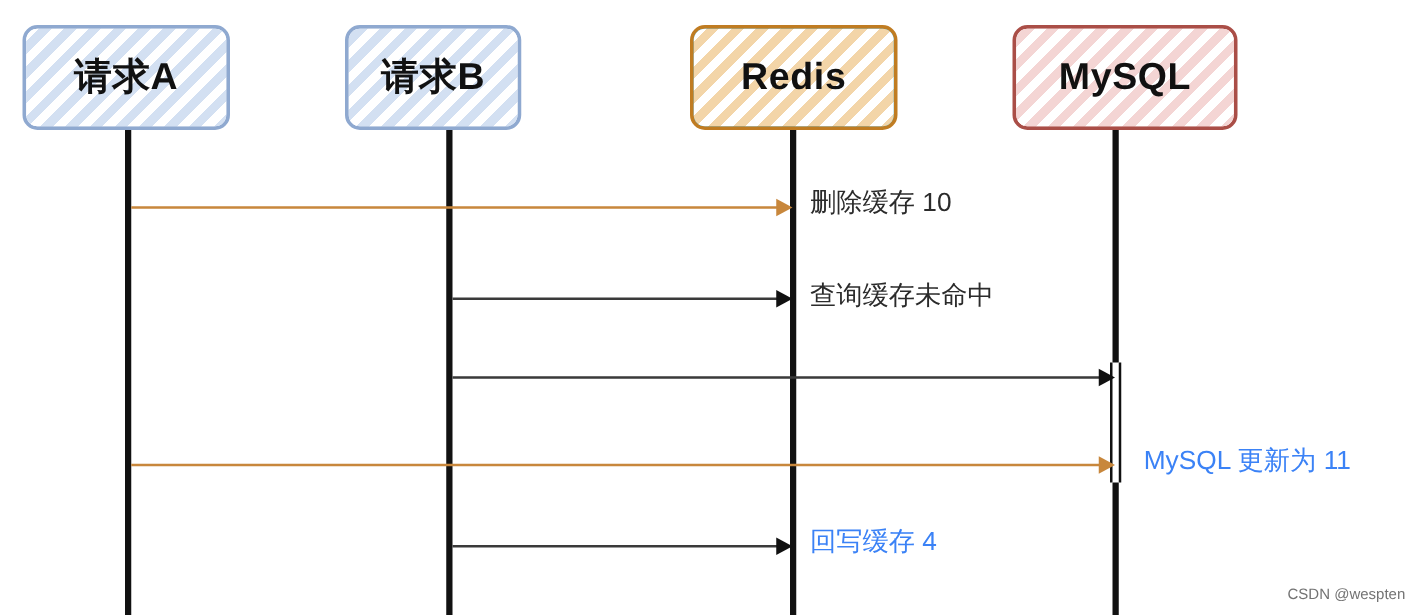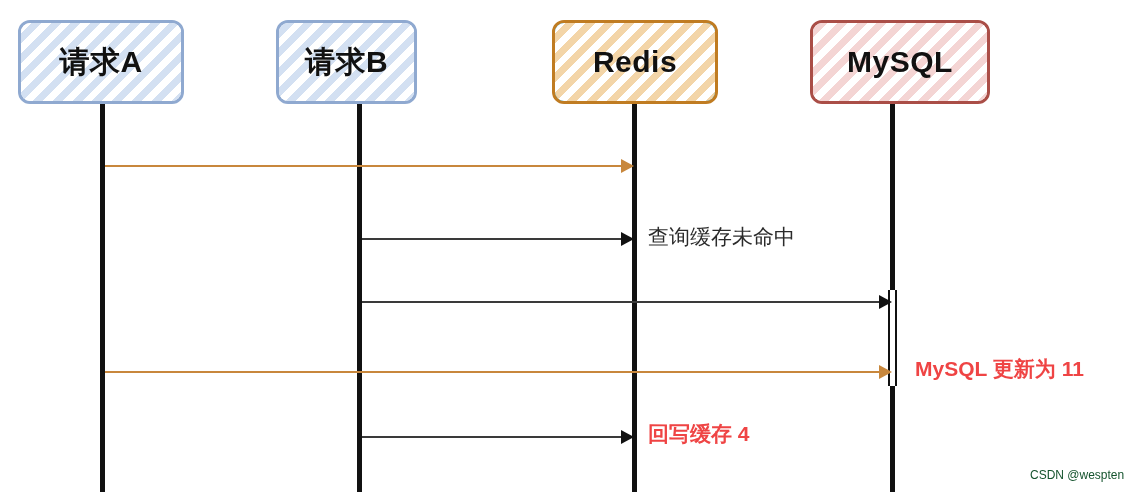--- a/index.html
+++ b/index.html
@@ -104,27 +104,27 @@
   .msg-head-orange { border-left: 13px solid #c8873c; }
 
   .msg-label {
     position: absolute;
     font-size: 21px;
     line-height: 1;
     white-space: nowrap;
     z-index: 6;
   }
   .lbl-dark { color: #2b2b2b; }
-  .lbl-orange { color: #ef4444; font-weight: 700; }
+  .lbl-orange { color: #3b82f6; font-weight: 400; }
 
   
   .watermark {
     position: absolute;
     font-size: 12px;
-    color: #14532d;
+    color: #737373;
     white-space: nowrap;
     z-index: 7;
   }
 </style>
 </head>
 <body>
 
 <div id="canvas">
 
   <div class="lifeline" style="left:100px; top:102px; height:390px;"></div>
@@ -148,20 +148,21 @@
     <span class="plabel">Redis</span>
   </div>
 
   <div class="participant p-red" style="left:810px; top:20px; width:180px; height:84px;">
     <div class="hatch"></div>
     <span class="plabel">MySQL</span>
   </div>
 
   <div class="msg-line msg-orange" style="left:105px; top:165px; width:518px;"></div>
   <div class="msg-head msg-head-orange" style="left:621px; top:159px;"></div>
+  <div class="msg-label lbl-dark" style="left:648px; top:152px;">删除缓存 10</div>
 
   <div class="msg-line msg-dark" style="left:362px; top:238px; width:261px;"></div>
   <div class="msg-head msg-head-dark" style="left:621px; top:232px;"></div>
   <div class="msg-label lbl-dark" style="left:648px; top:226px;">查询缓存未命中</div>
 
   <div class="msg-line msg-dark" style="left:362px; top:301px; width:519px;"></div>
   <div class="msg-head msg-head-dark" style="left:879px; top:295px;"></div>
 
   <div class="msg-line msg-orange" style="left:105px; top:371px; width:776px;"></div>
   <div class="msg-head msg-head-orange" style="left:879px; top:365px;"></div>

